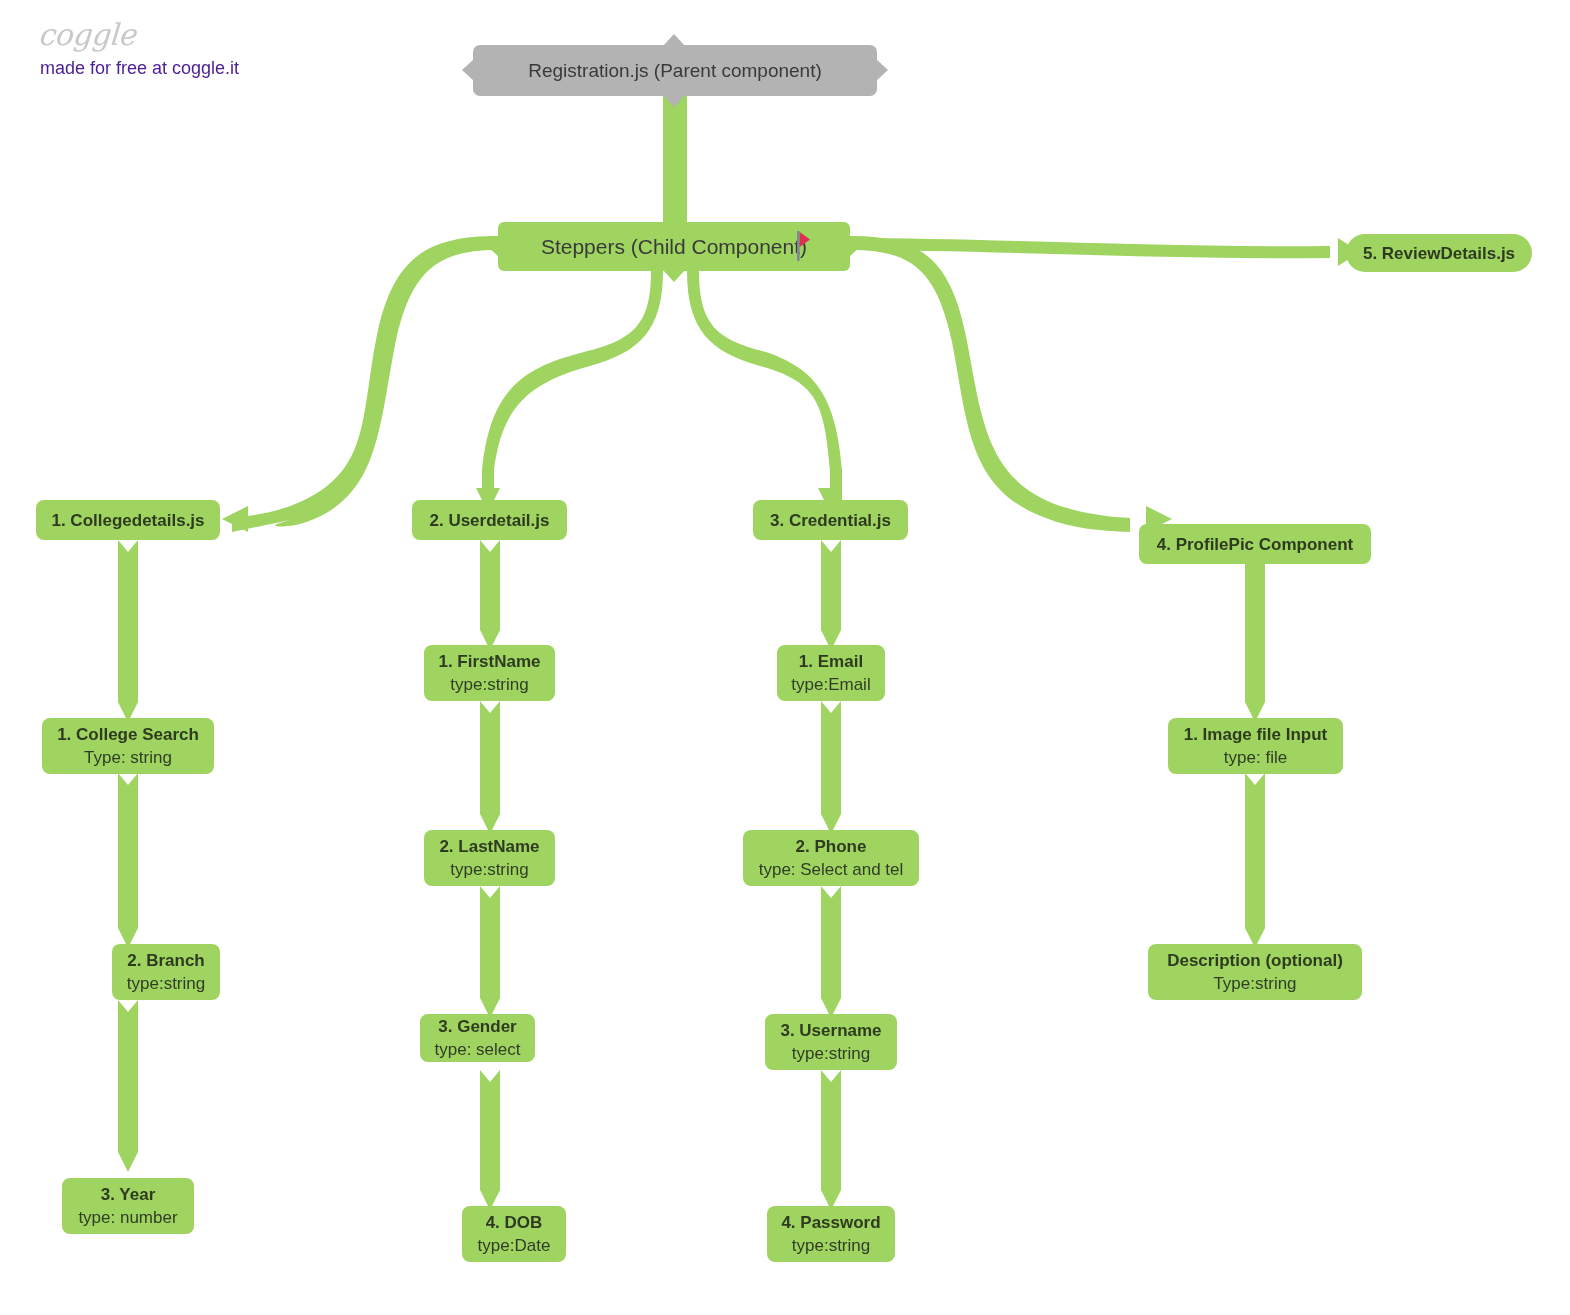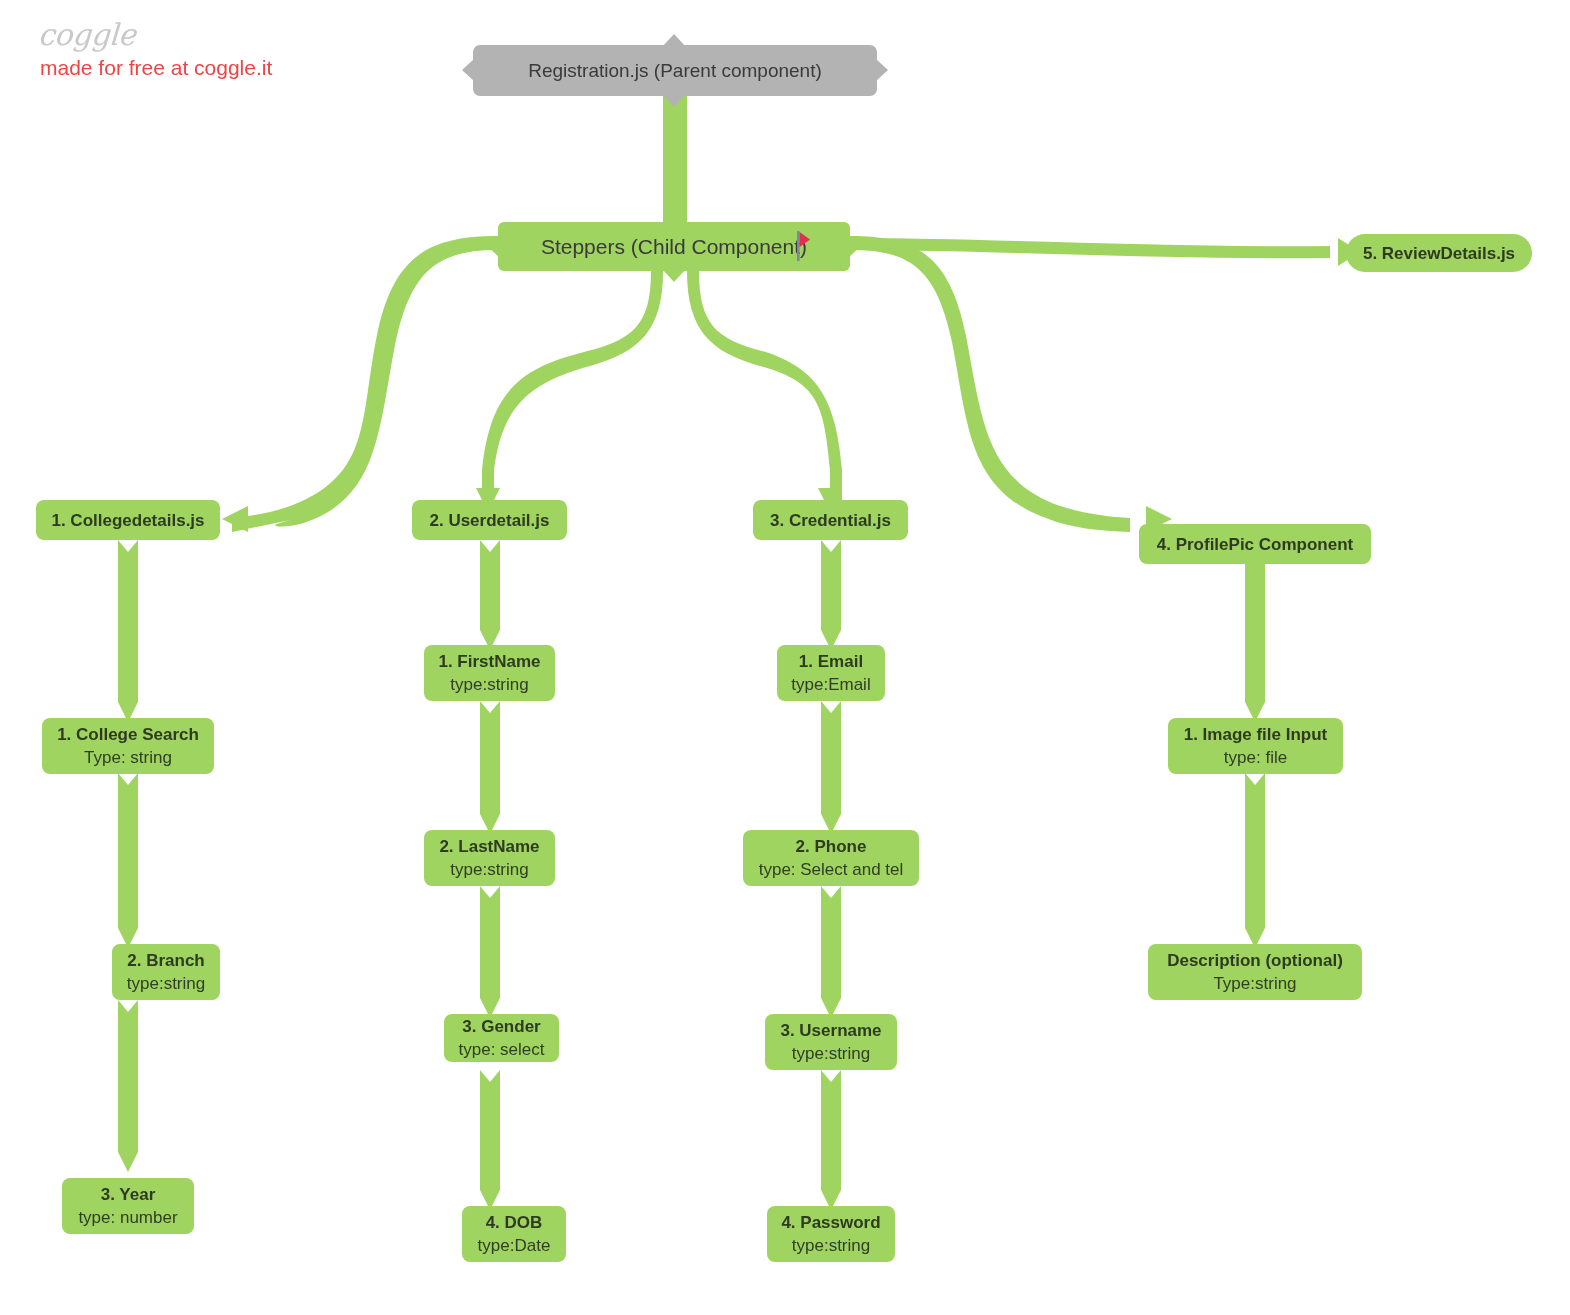--- a/index.html
+++ b/index.html
@@ -26,22 +26,22 @@
   #brand-logo {
     font-family: "DejaVu Serif", serif;
     font-style: italic;
     font-size: 30px;
     color: #c9c9c9;
     letter-spacing: -0.5px;
     line-height: 34px;
     transform: skewX(-6deg);
   }
   #brand-tagline {
-    font-size: 21px;
-    color: #ef4444;
+    font-size: 18px;
+    color: #4c1d95;
     line-height: 24px;
     margin-top: 4px;
   }
 
   
   #wires {
     position: absolute;
     left: 0;
     top: 0;
     width: 1570px;
@@ -239,21 +239,21 @@
   <span class="ttl">2. Userdetail.js</span>
 </div>
 <div class="node" style="left:424px; top:645px; width:131px; height:56px;">
   <span class="ttl">1. FirstName</span>
   <span class="sub">type:string</span>
 </div>
 <div class="node" style="left:424px; top:830px; width:131px; height:56px;">
   <span class="ttl">2. LastName</span>
   <span class="sub">type:string</span>
 </div>
-<div class="node" style="left:444px; top:1014px; width:115px; height:48px;">
+<div class="node" style="left:420px; top:1014px; width:115px; height:48px;">
   <span class="ttl">3. Gender</span>
   <span class="sub">type: select</span>
 </div>
 <div class="node" style="left:438px; top:1206px; width:104px; height:56px;margin-left:24px;">
   <span class="ttl">4. DOB</span>
   <span class="sub">type:Date</span>
 </div>
 
 <div class="node" style="left:753px; top:500px; width:155px; height:40px;">
   <span class="ttl">3. Credential.js</span>

